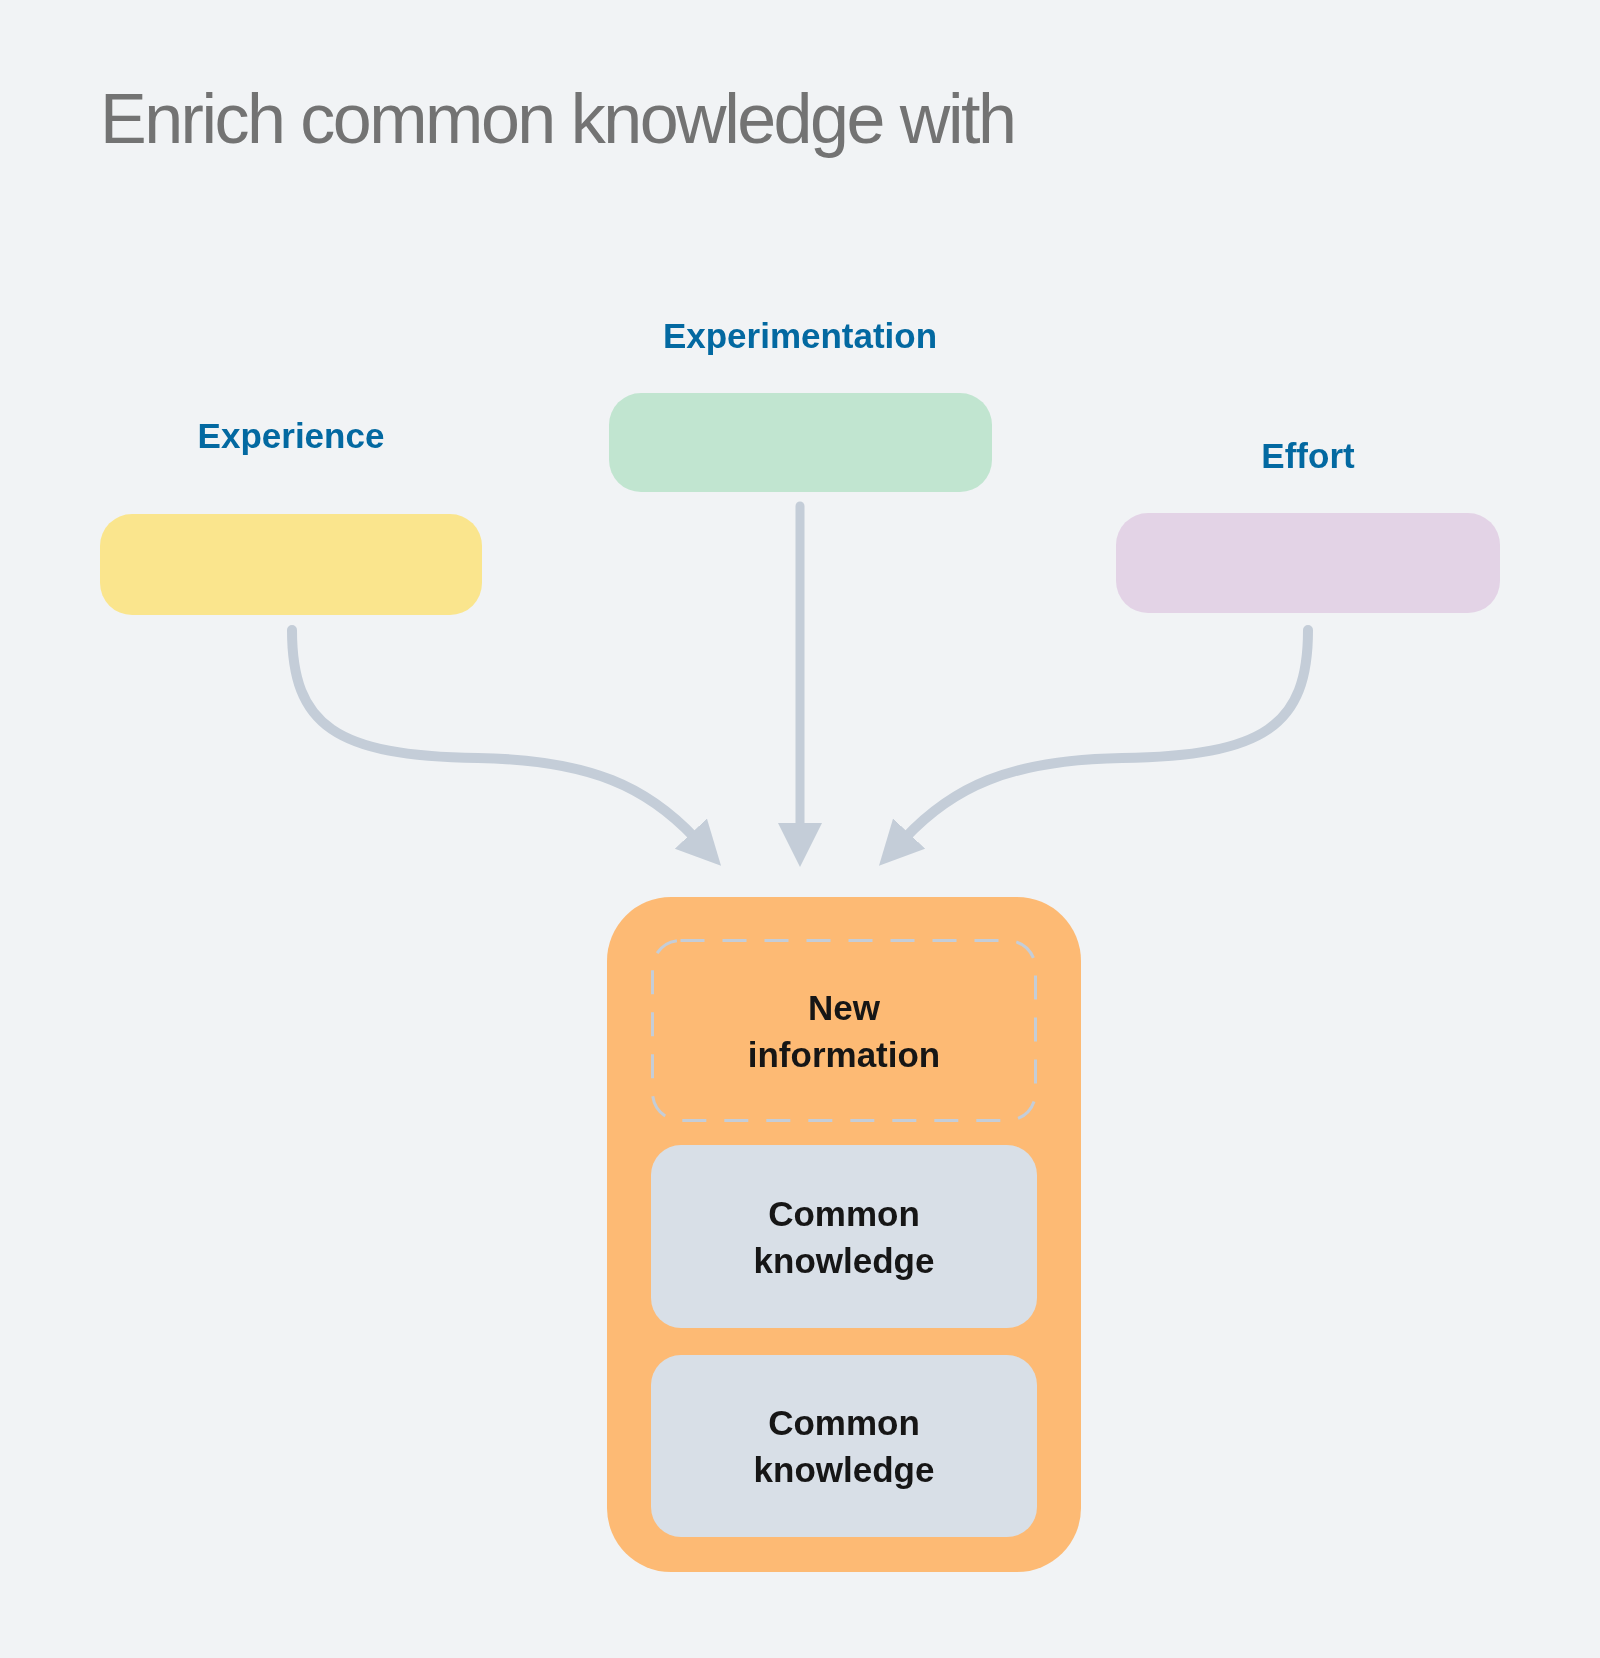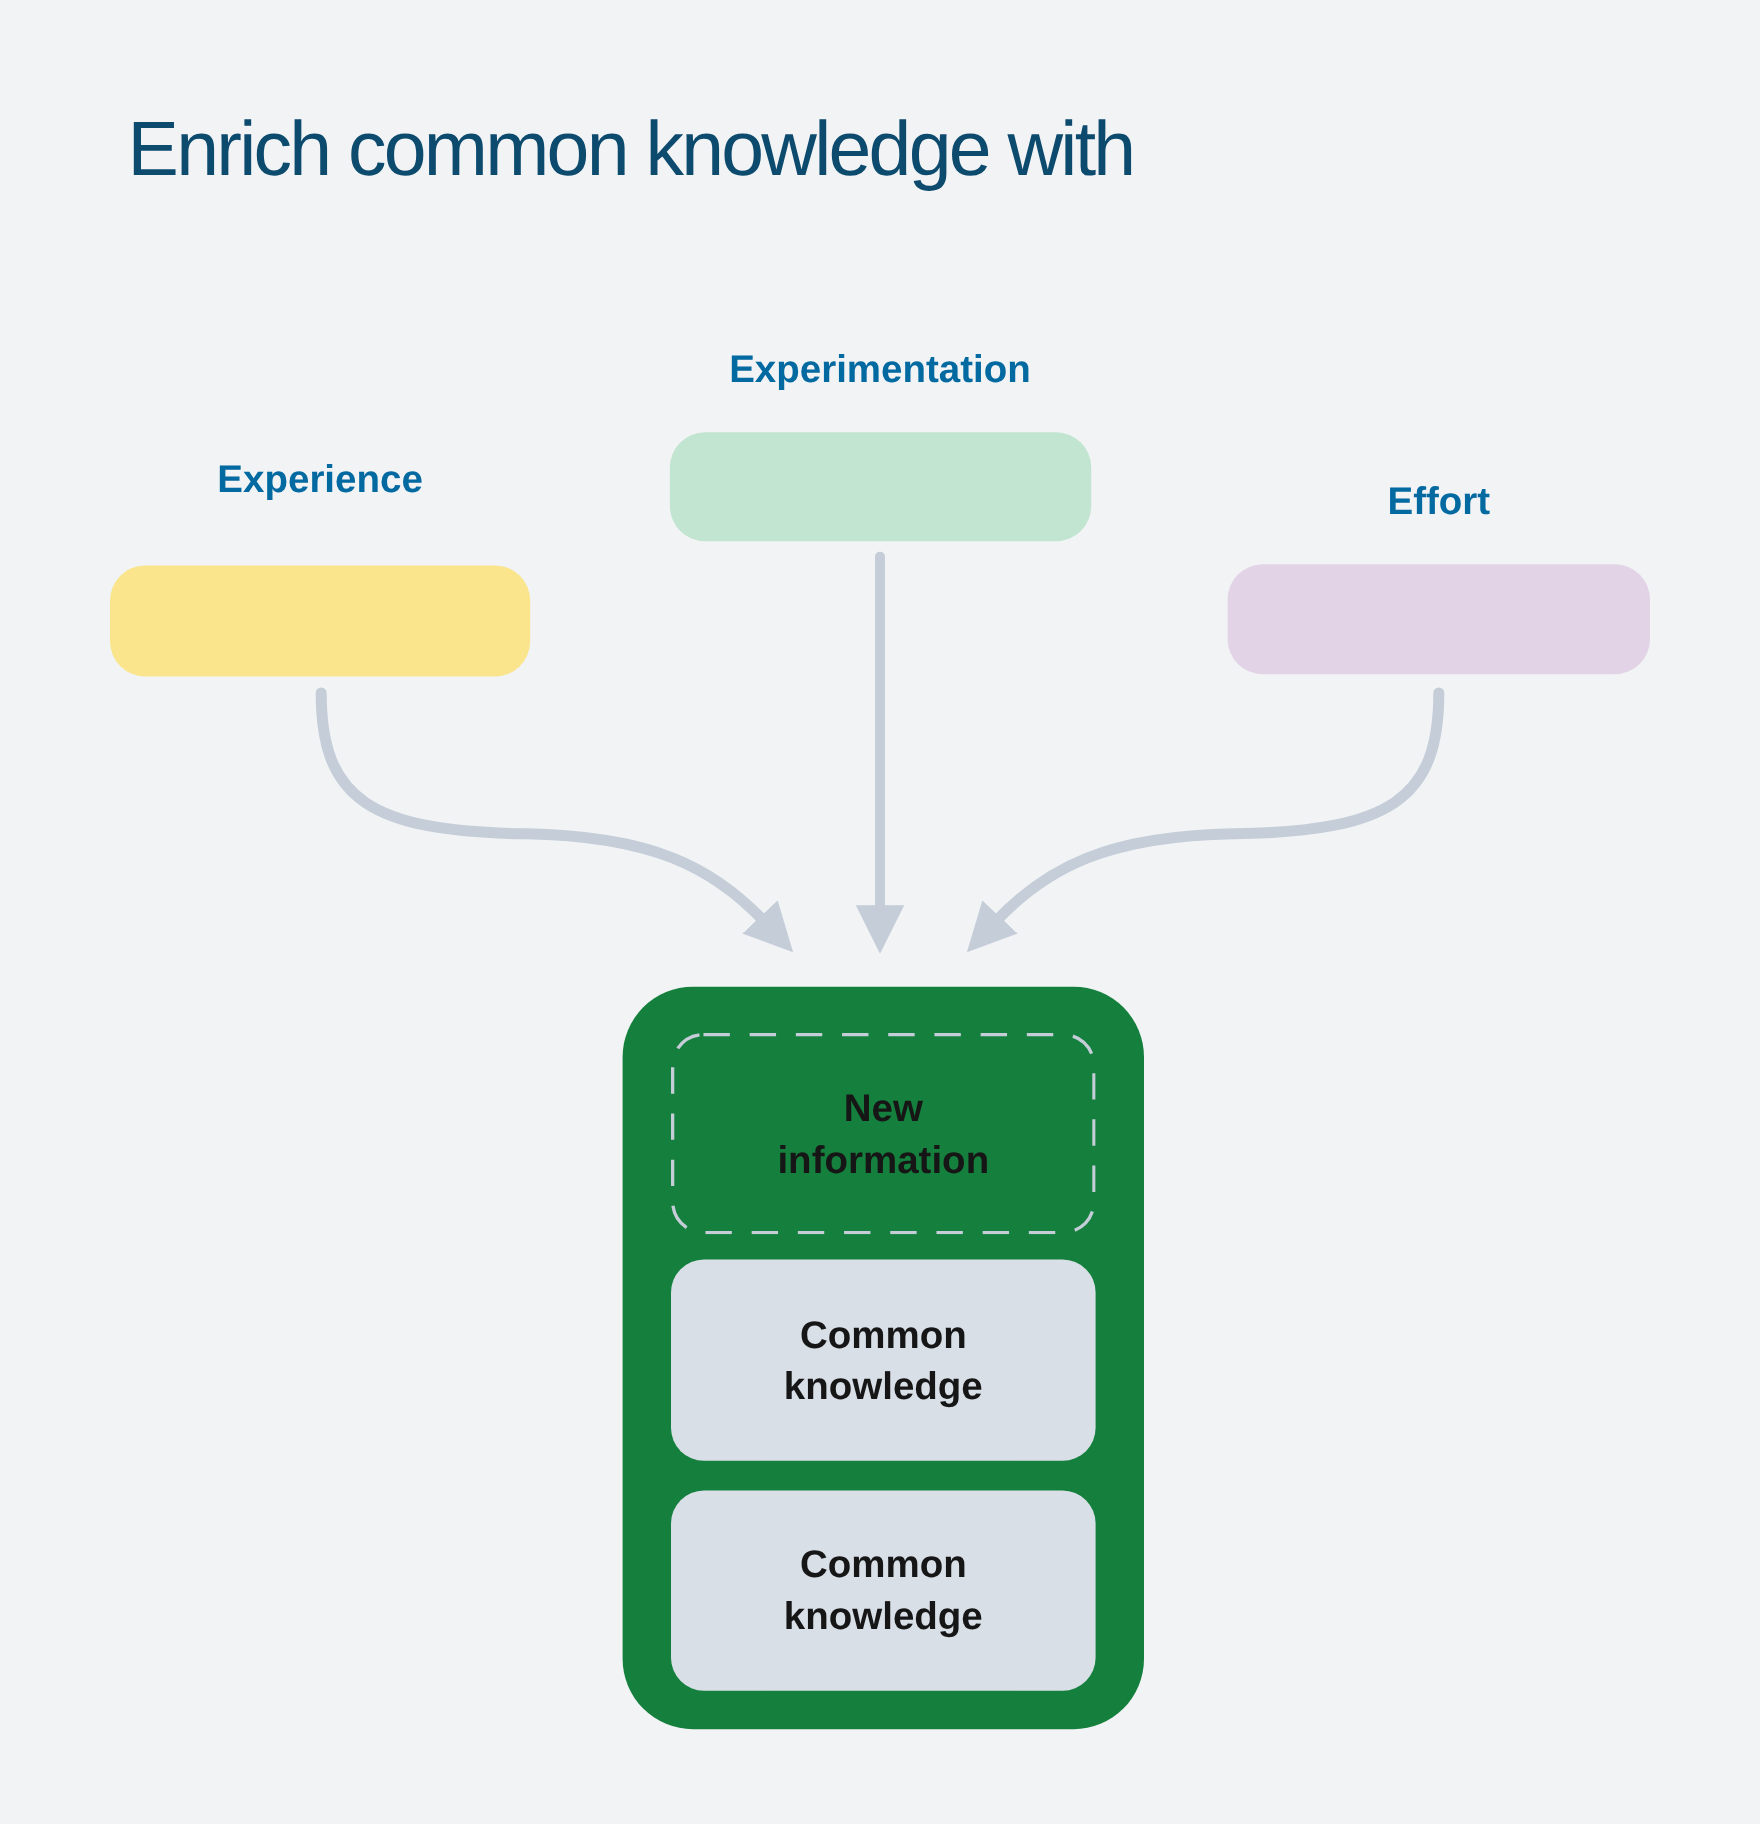--- a/index.html
+++ b/index.html
@@ -4,23 +4,23 @@
 <style>
   html,body{margin:0;padding:0;}
   body{
     width:1600px;height:1658px;
     font-family:"Liberation Sans",sans-serif;
     position:relative;overflow:hidden;
   }
   .canvas{position:absolute;inset:0;}
 
   .title{
-    position:absolute;left:100px;top:74px;margin:16px;
+    position:absolute;left:100px;top:74px;margin:0;
     font-size:70px;line-height:91px;font-weight:500;
-    letter-spacing:-2.5px;color:#0c4a6e;
+    letter-spacing:-2.5px;color:#737373;
   }
 
   .node-label{
     position:absolute;transform:translateX(-50%);
     font-size:35px;font-weight:700;color:#0369a1;white-space:nowrap;
   }
   .label-experience{left:291px;top:416px;}
   .label-experimentation{left:800px;top:316px;}
   .label-effort{left:1308px;top:436px;}
 
@@ -68,21 +68,21 @@
     <defs>
       <marker id="ah" markerUnits="userSpaceOnUse" markerWidth="50" markerHeight="50" refX="6" refY="22" orient="auto">
         <path d="M0,0 L44,22 L0,44 Z" fill="#c4cdd8"></path>
       </marker>
     </defs>
     <path d="M292,630 C292,726 336,756 478,758 C592,760 648,788 695,838" fill="none" stroke-width="10" stroke-linecap="round" marker-end="url(#ah)" stroke="#c4cdd8"></path>
     <path d="M800,506 L800,829" fill="none" stroke-width="9" stroke-linecap="round" marker-end="url(#ah)" stroke="#c4cdd8"></path>
     <path d="M1308,630 C1308,726 1264,756 1122,758 C1008,760 952,788 905,838" fill="none" stroke-width="10" stroke-linecap="round" marker-end="url(#ah)" stroke="#c4cdd8"></path>
   </svg>
 
-  <div class="card" style="background-color: #15803d;">
+  <div class="card" style="background-color: #fdba74; margin-left: 41px;">
 
     <div class="kbox box-new">
       <svg class="dash-border" width="386" height="183" viewBox="0 0 386 183">
         <rect x="1.5" y="1.5" width="383" height="180" rx="28" fill="none" stroke-width="3" stroke-dasharray="24 18" stroke="#c4cdd8"></rect>
       </svg>
       <span class="txt">New information</span>
     </div>
 
     <div class="kbox box-ck1" style="background-color: rgb(216, 223, 231);">
       <span class="txt">Common knowledge</span>

